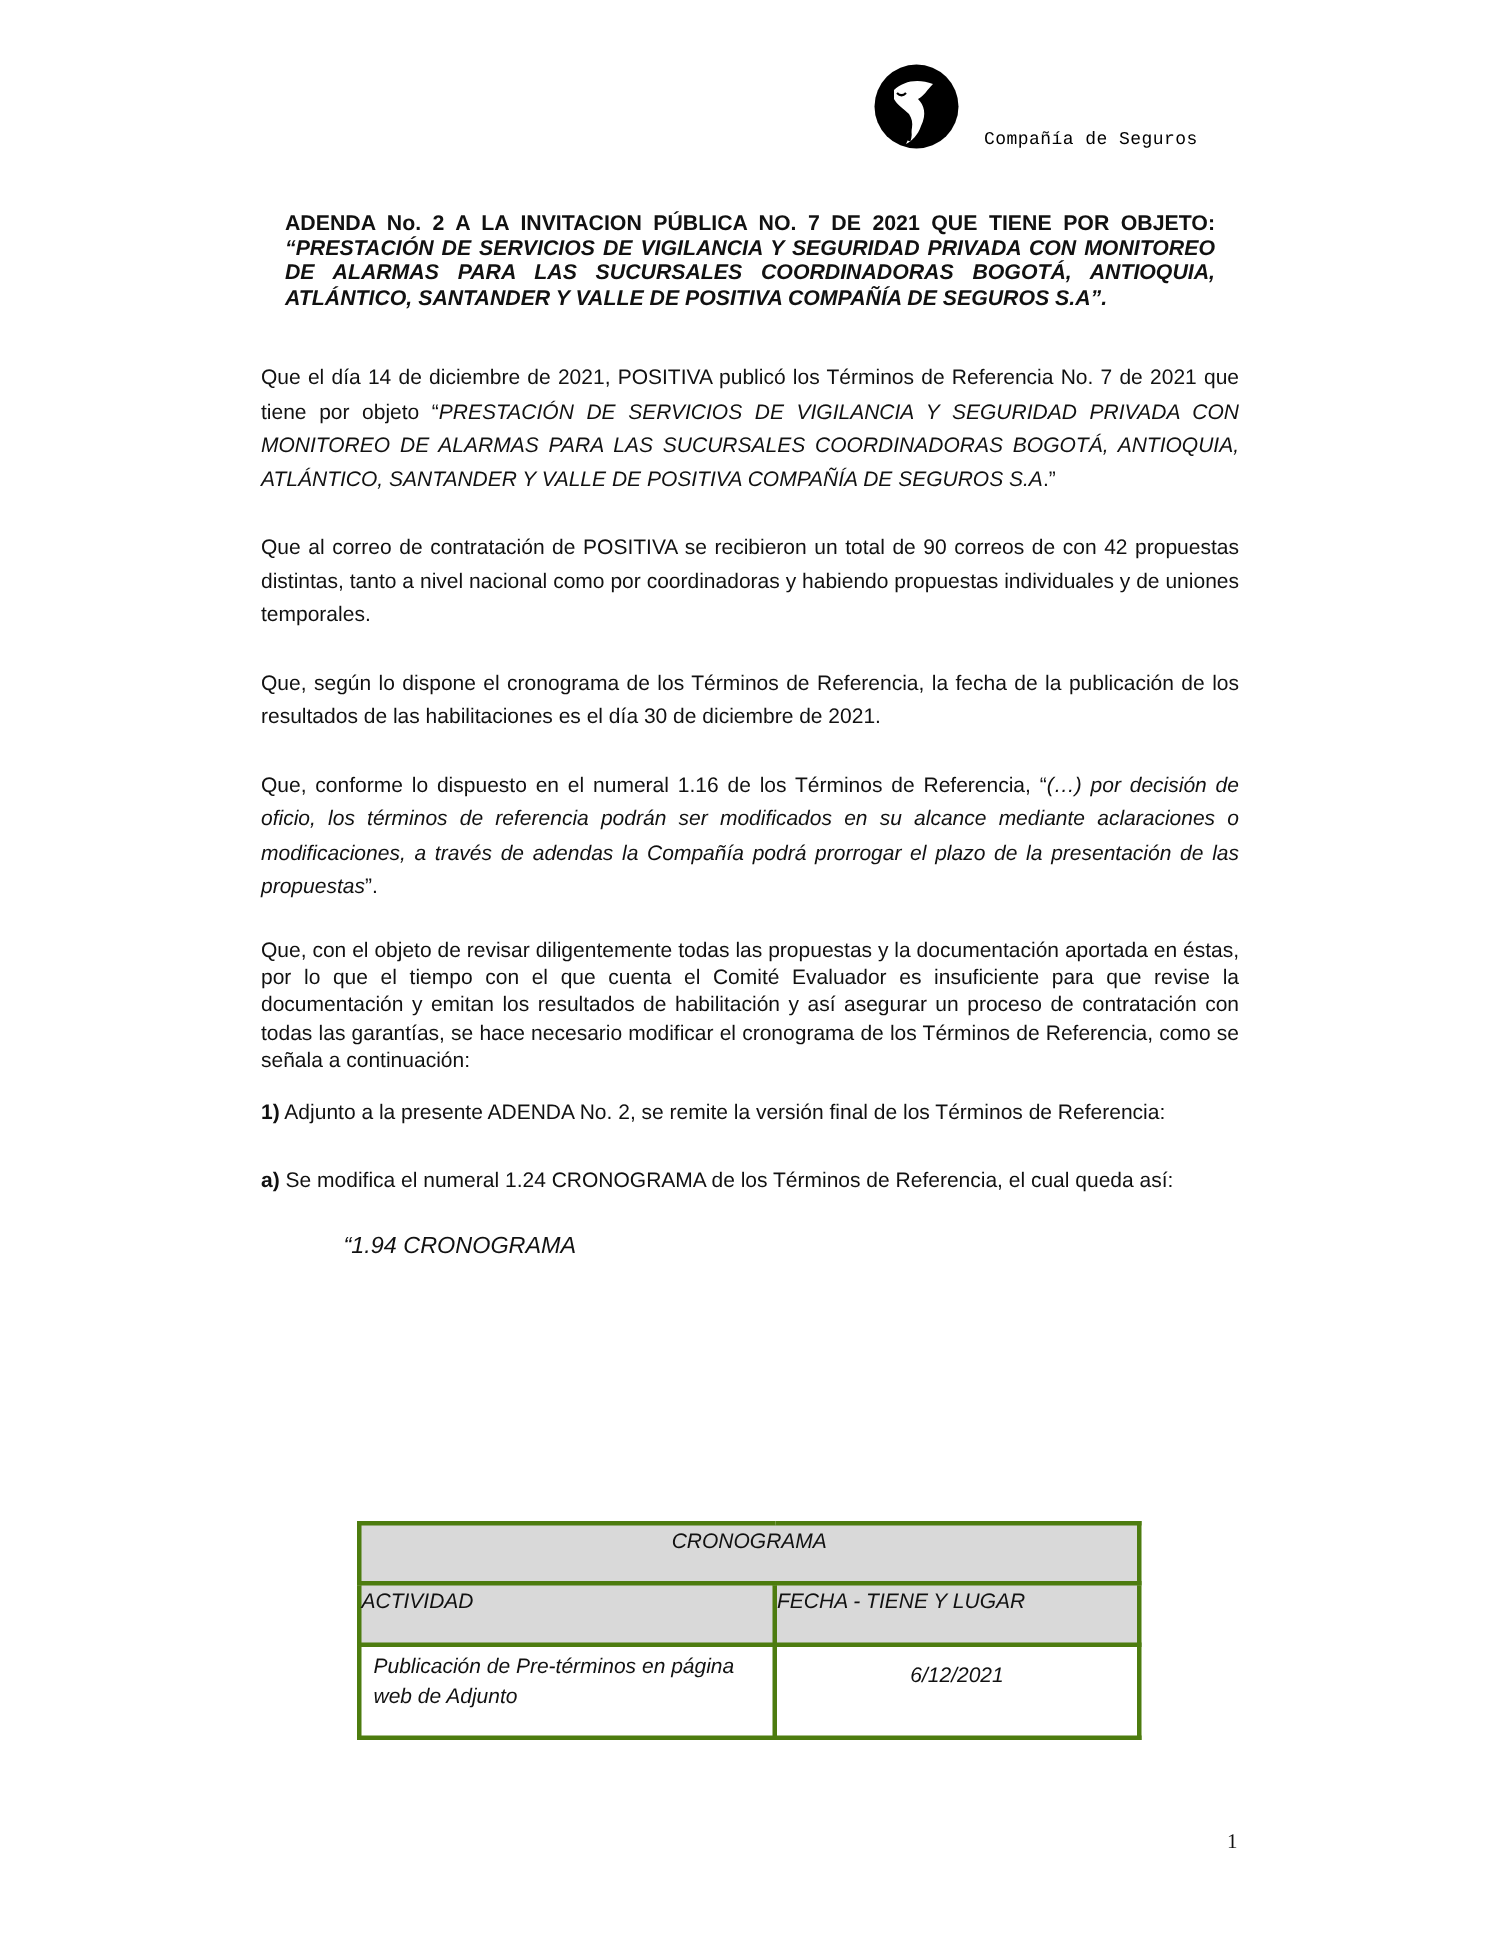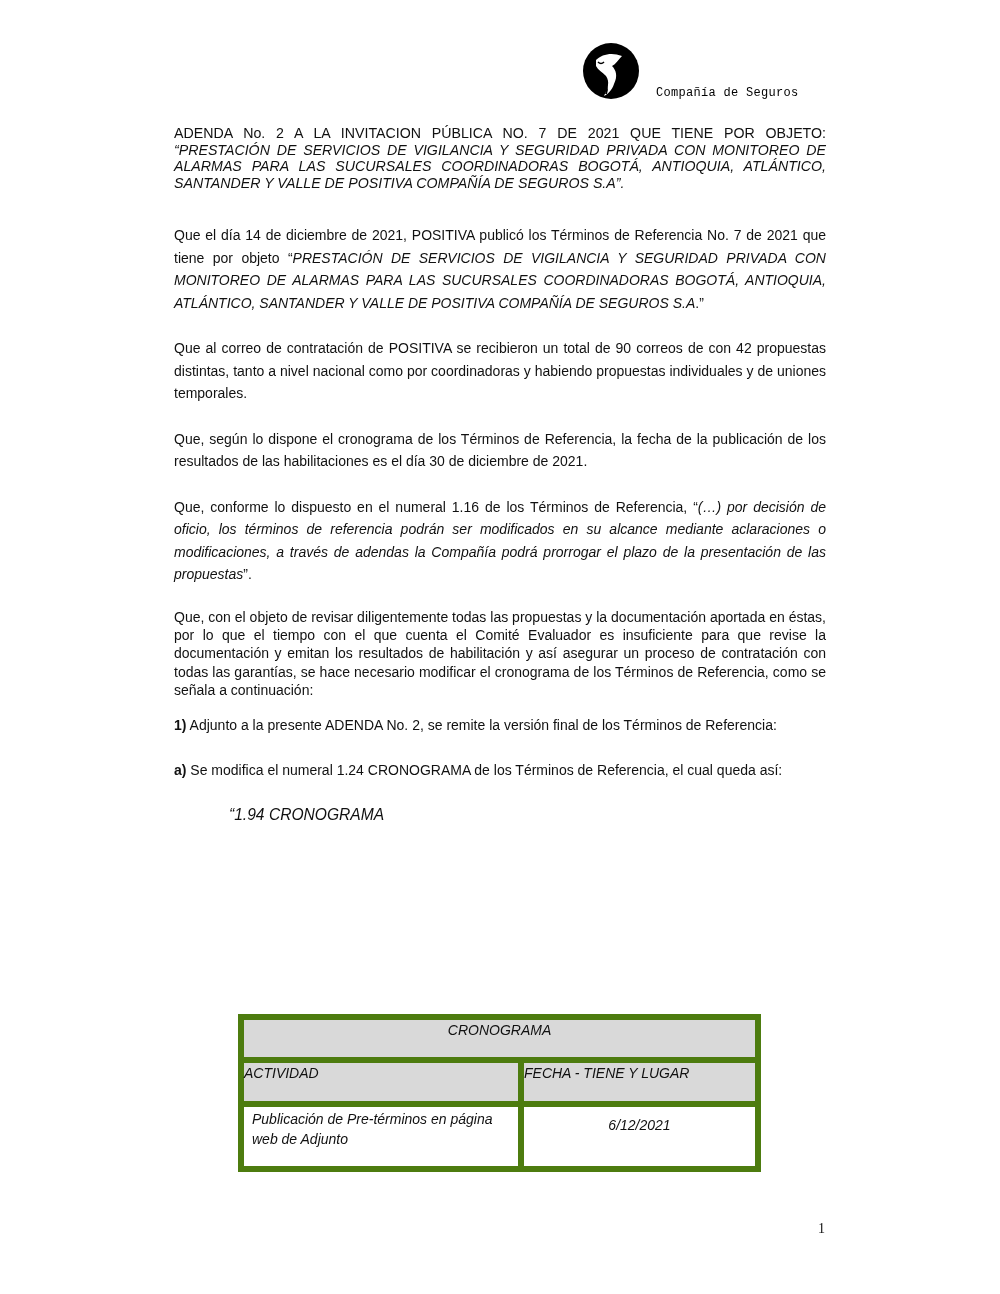--- a/index.html
+++ b/index.html
@@ -5,32 +5,32 @@
   html, body { margin: 0; padding: 0; background: #ffffff; }
   body { width: 1000px; height: 1294px; position: relative; overflow: hidden;
          font-family: "Liberation Sans", sans-serif; color: #111; }
   .logo { position: absolute; left: 582px; top: 40px; width: 230px; height: 62px; }
   .logo-mark { position: absolute; left: 0; top: 0; }
   .logo-word { position: absolute; left: 64px; top: 6px; font-family: "Liberation Serif", serif;
                font-size: 44px; letter-spacing: -1px; line-height: 44px; color: #000; }
   .logo-sub { position: absolute; left: 74px; top: 46px; font-family: Liberation Mono, monospace;
               font-size: 12px; letter-spacing: 0.3px; color: #000; white-space: nowrap; }
   .doc { position: absolute; left: 174px; top: 125px; width: 652px; }
-  .title { font-weight: normal; font-size: 14.2px; line-height: 16.5px; text-align: justify;
-           margin: 0; text-align-last: left; }
+  .title { font-weight: bold; font-size: 14.2px; line-height: 16.5px; text-align: justify;
+           margin: 16px; text-align-last: left; }
   .title .ital { font-style: italic; }
   p { margin: 0; font-size: 14px; text-align: justify; }
   .lh1 { line-height: 22.5px; }
   .lh2 { line-height: 18.4px; }
   .it { font-style: italic; }
   b { font-weight: bold; }
   .sec-heading { font-style: italic; font-size: 15.6px; margin-left: 55px; }
   table.crono { position: absolute; left: 238px; top: 1014px; width: 523px;
                 border-collapse: collapse; font-style: italic; font-size: 14px; }
-  table.crono td { border: 6px solid #4d7c0f; padding: 0; vertical-align: top; }
+  table.crono td { border: 3px solid #4d7c0f; padding: 0; vertical-align: top; }
   .tcap { background: #d9d9d9; text-align: center; height: 35px; padding-top: 2px !important; }
   .thead { background: #d9d9d9; text-align: left; height: 36px; padding-top: 2px !important; }
   .tact { height: 55px; padding: 2px 8px !important; line-height: 20px; width: 258px; }
   .tdate { text-align: center; padding-top: 10px !important; }
   .pagenum { position: absolute; left: 818px; top: 1221px; font-family: "Liberation Serif", serif; font-size: 14px; }
 </style>
 </head>
 <body>
 
 <div class="logo">

